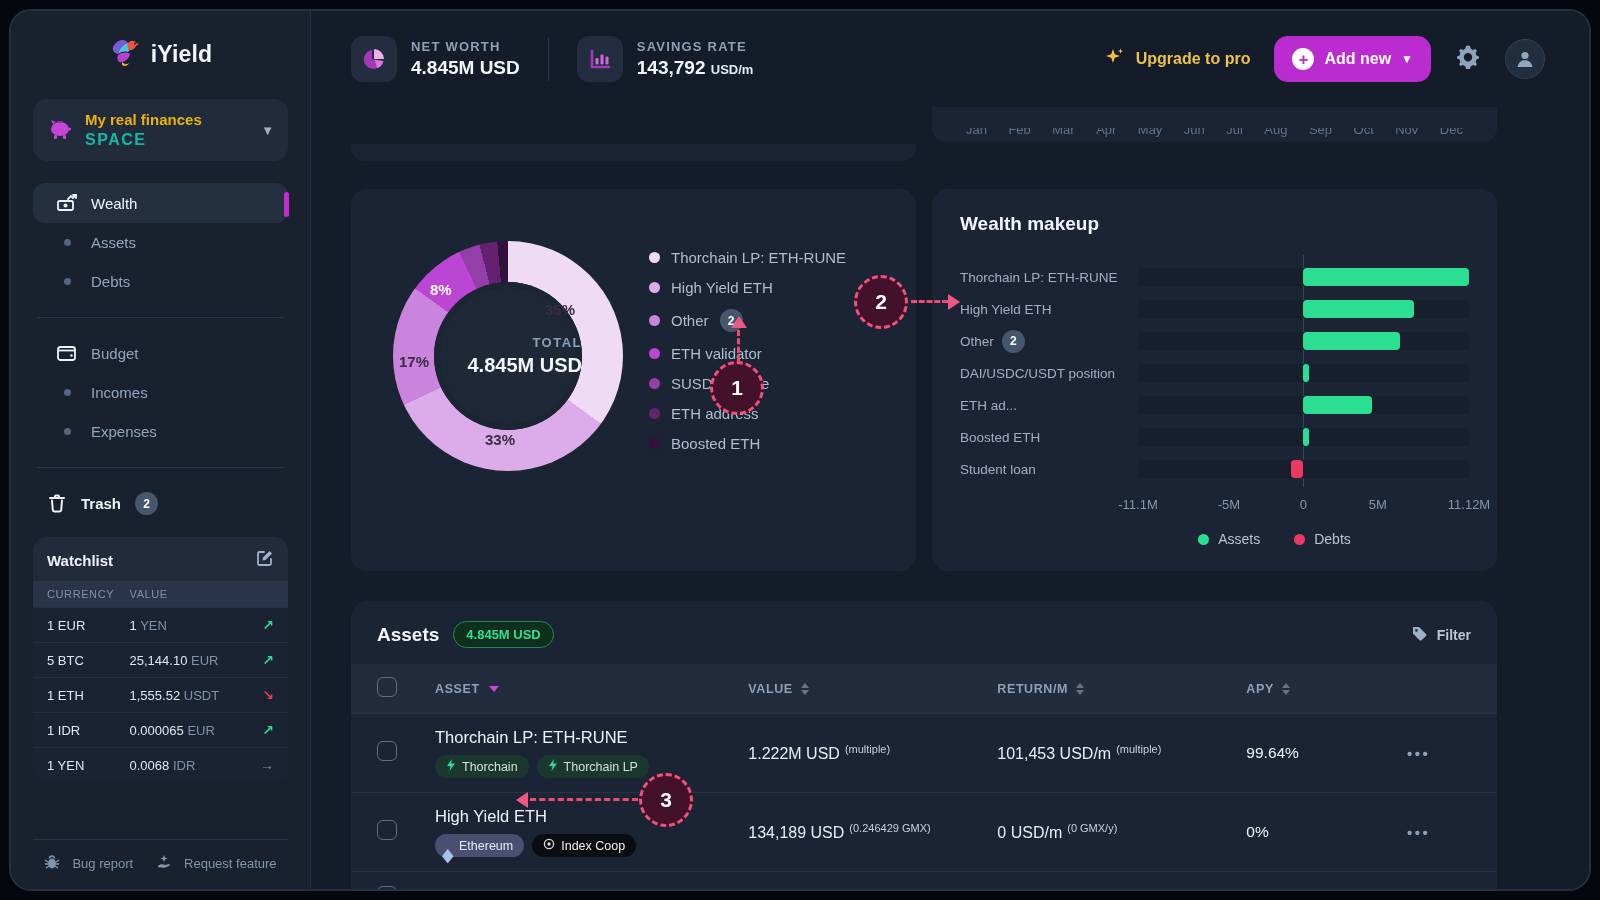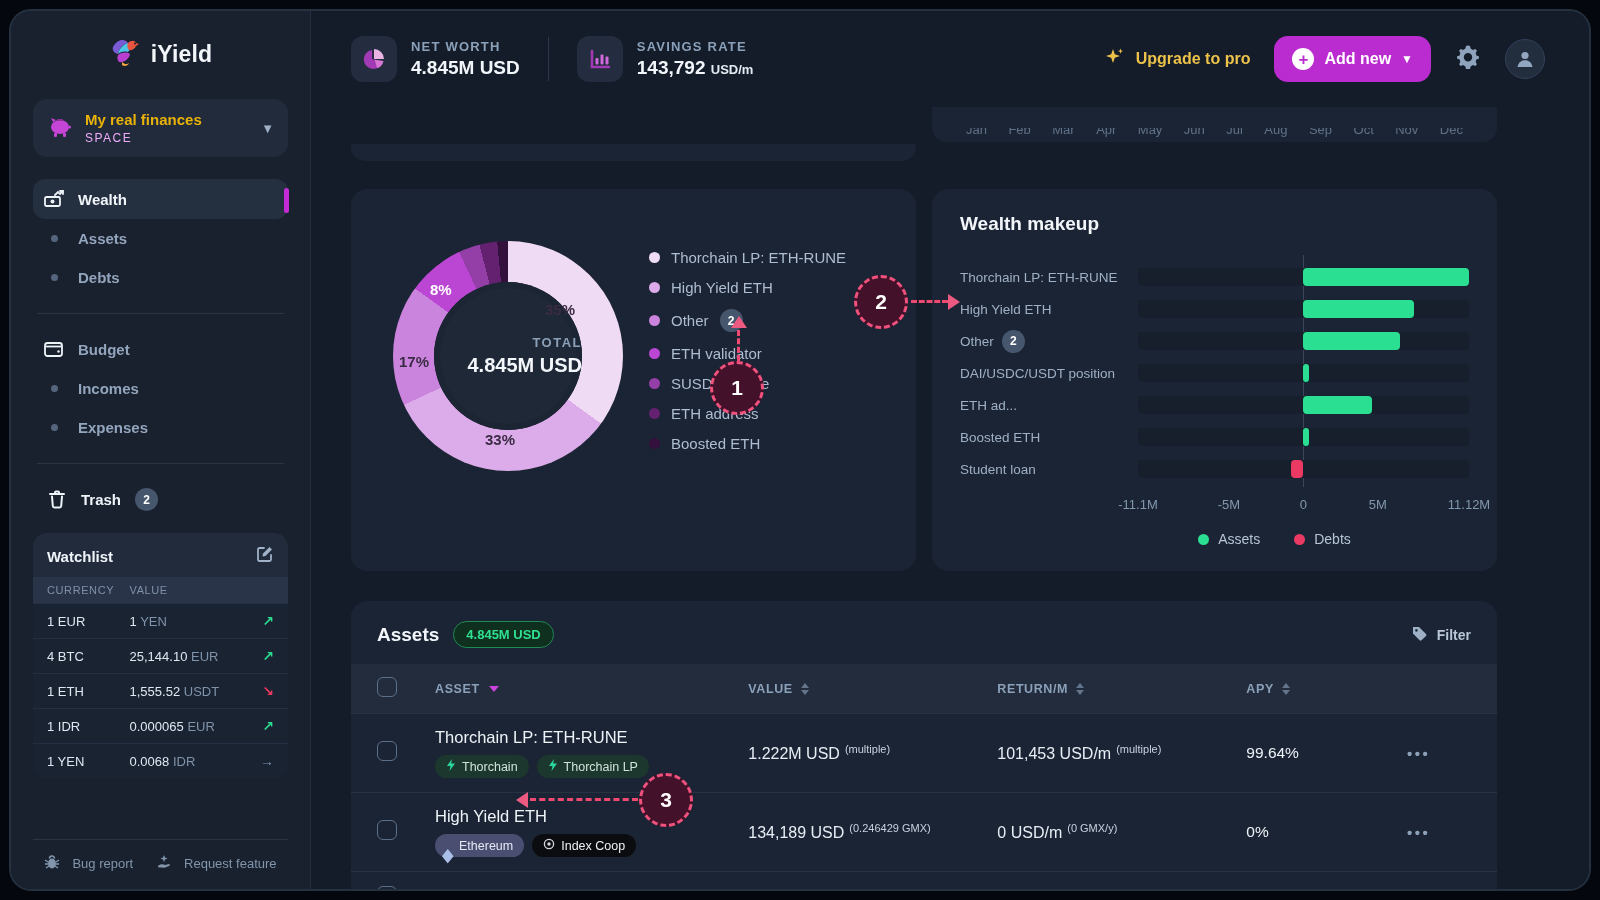--- a/index.html
+++ b/index.html
@@ -7,24 +7,24 @@
   .frame { position:relative; width:1600px; height:900px; padding:9px; }
   .app { position:relative; width:100%; height:100%; background:#141c29; border:2px solid #26313f; border-radius:22px; display:flex; overflow:hidden; }
 
   
   .sidebar { width:300px; min-width:300px; background:#19212e; border-right:1px solid #232e3e; padding:24px 22px 14px; display:flex; flex-direction:column; }
   .logo-row { display:flex; align-items:center; gap:8px; justify-content:center; margin-bottom:26px; }
   .logo-text { color:#f2f6fa; font-size:23px; font-weight:bold; letter-spacing:.2px; }
   .space-box { background:#212b3b; border-radius:14px; padding:12px 14px; display:flex; align-items:center; gap:12px; cursor:pointer; }
   .space-titles { flex:1; }
   .space-title { color:#eab308; font-size:15px; font-weight:600; }
-  .space-sub { color:#f0abfc; font-size:12px; letter-spacing:1.5px; margin-top:3px; font-weight:400; }
+  .space-sub { color:#14b8a6; font-size:16px; letter-spacing:1.5px; margin-top:3px; font-weight:700; }
   .chev { color:#9fb0c6; font-size:13px; }
   .nav { margin-top:22px; display:flex; flex-direction:column; }
-  .nav-item { position:relative; display:flex; align-items:center; gap:14px; padding:11px 11px; border-radius:12px; color:#93a5bd; font-size:15px; font-weight:700; cursor:pointer; }
+  .nav-item { position:relative; display:flex; align-items:center; gap:14px; padding:11px 24px; border-radius:12px; color:#93a5bd; font-size:15px; font-weight:400; cursor:pointer; }
   .nav-item.active { background:#242f40; color:#f2f6fa; }
   .active-bar { position:absolute; right:-1px; top:9px; width:5px; height:25px; border-radius:4px; background:#c42bd4; }
   .nav-dot { width:7px; height:7px; border-radius:50%; background:#55657d; margin:0 6px 0 7px; }
   .nav-ico { width:20px; display:flex; justify-content:center; }
   .side-div { height:1px; background:#2a3444; margin:16px 4px; }
   .trash-row { display:flex; align-items:center; gap:14px; padding:8px 14px; color:#eef3f8; font-size:15px; font-weight:600; cursor:pointer; }
   .badge-gray { background:#46566c; color:#fff; font-size:12px; font-weight:700; min-width:23px; height:23px; border-radius:50%; display:inline-flex; align-items:center; justify-content:center; }
   
   .watchlist { margin-top:14px; background:#212b3b; border-radius:14px; overflow:hidden; }
   .wl-head { display:flex; align-items:center; justify-content:space-between; padding:12px 14px 10px; }
@@ -234,21 +234,21 @@
           <span>VALUE</span>
           <span></span>
         </div>
         <div id="wl-rows">
             <div class="wl-row">
               <span>1 EUR</span>
               <span>1 <span class="wl-unit">YEN</span></span>
               <span class="wl-trend"><span class="t-up">↗</span></span>
             </div>
             <div class="wl-row">
-              <span>4 BTC</span>
+              <span>5 BTC</span>
               <span>25,144.10 <span class="wl-unit">EUR</span></span>
               <span class="wl-trend"><span class="t-up">↗</span></span>
             </div>
             <div class="wl-row">
               <span>1 ETH</span>
               <span>1,555.52 <span class="wl-unit">USDT</span></span>
               <span class="wl-trend"><span class="t-down">↘</span></span>
             </div>
             <div class="wl-row">
               <span>1 IDR</span>

